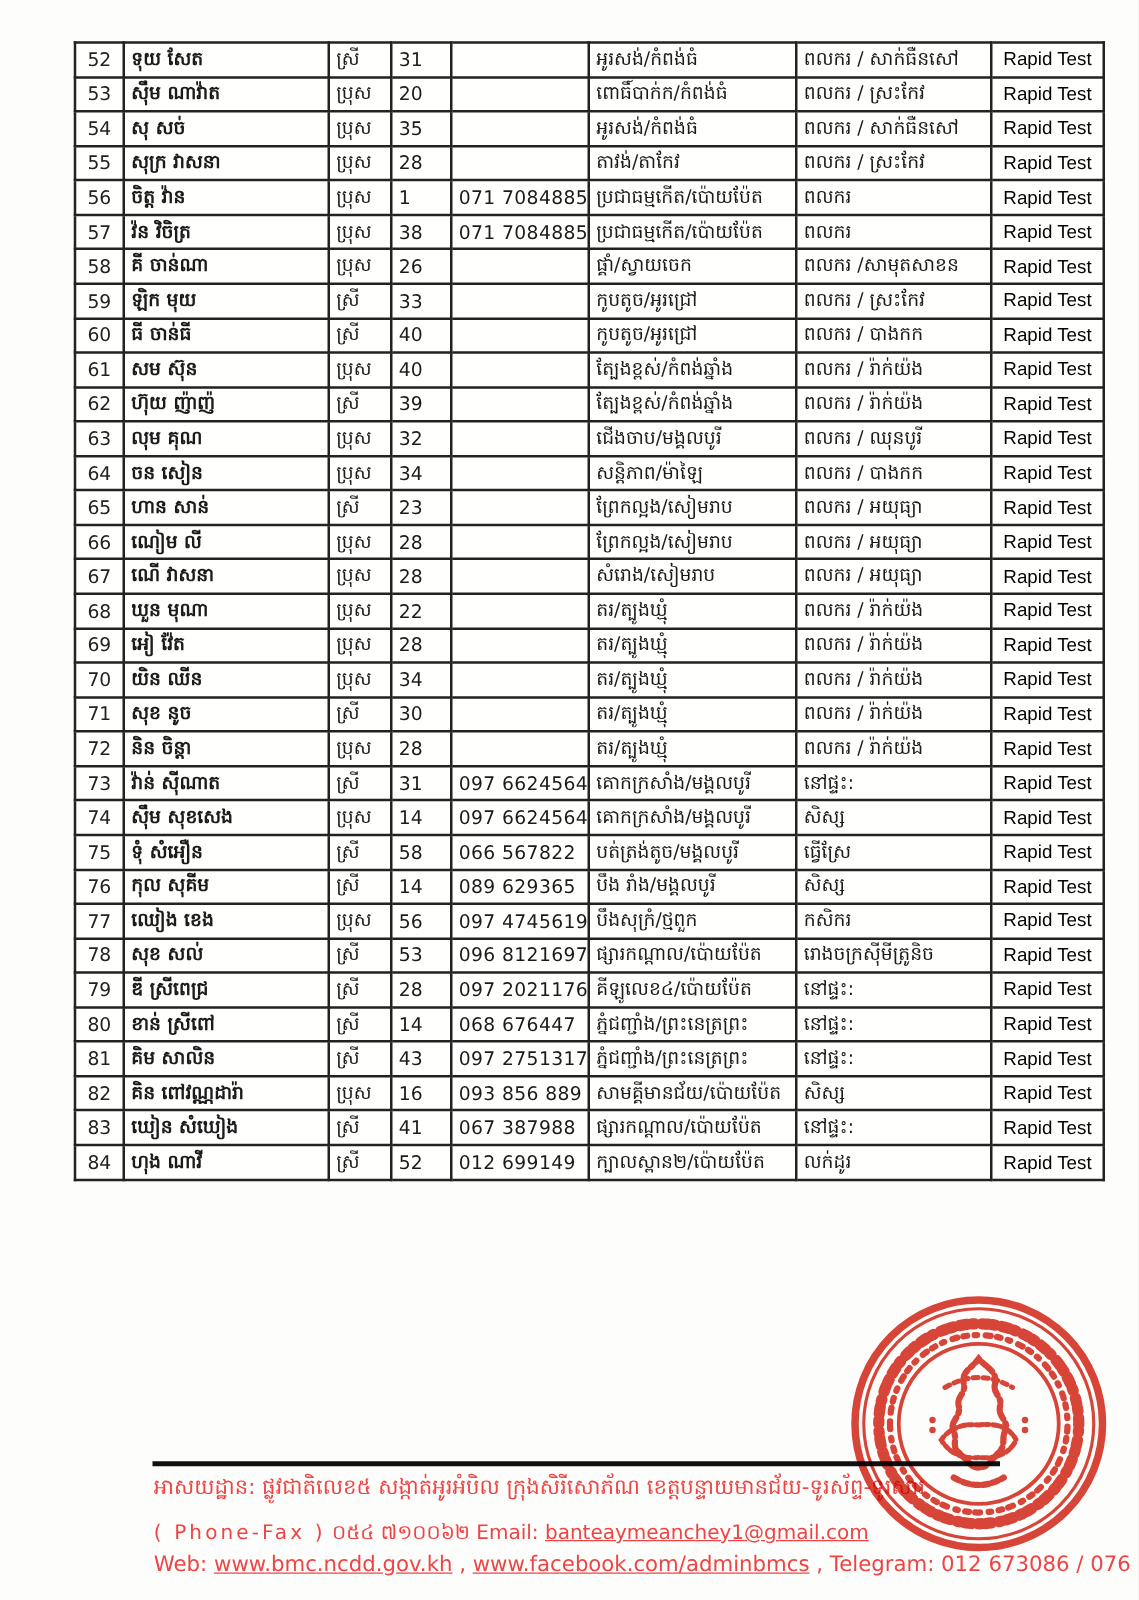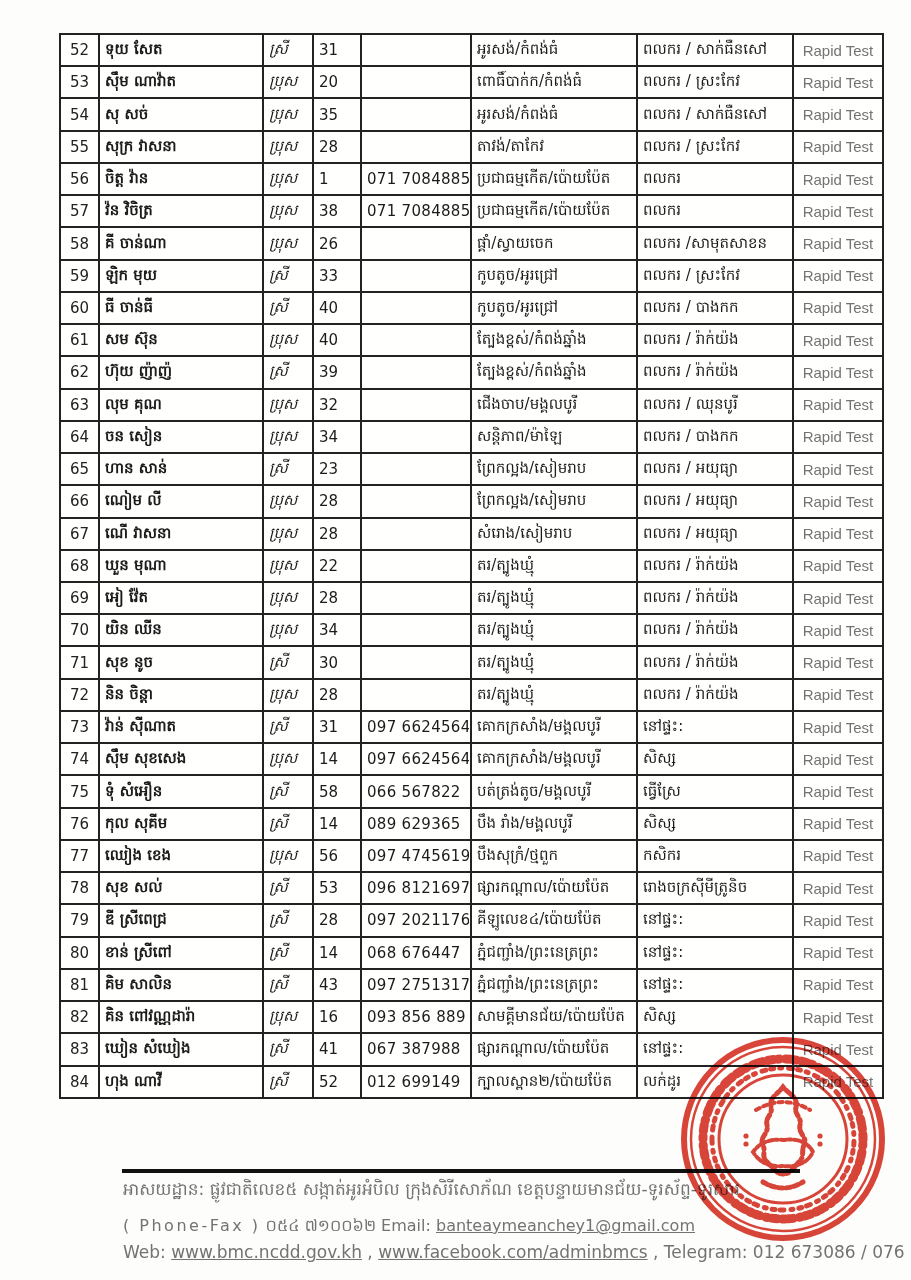--- a/index.html
+++ b/index.html
@@ -6,46 +6,46 @@
   .page{
     position:relative;
     width:911px;height:1280px;
     background:#fdfdfb;
     overflow:hidden;
     font-family:"DejaVu Sans","Liberation Sans",sans-serif;
     color:#1b1b1b;
   }
   table.roster{
     position:absolute;left:59px;top:33px;
-    width:823px;height:1066px;
+    width:823px;height:912px;
     border-collapse:collapse;table-layout:fixed;
     background:#fffffe;
   }
   table.roster td{
     border:2px solid #222;
     padding:0 5px;
     font-size:15px;
     overflow:hidden;white-space:nowrap;
     vertical-align:middle;
   }
   td.col-no{text-align:center;font-size:15px;color:#222;}
   td.col-name{font-weight:bold;font-size:16px;padding-left:9px;}
-  td.col-gender{font-size:15px;padding-left:7px;font-style:italic;}
+  td.col-gender{font-size:15px;padding-left:7px;}
   td.col-age{font-size:15px;padding-left:9px;border-radius:10px;}
-  td.col-phone{font-size:15px;padding-left:9px;letter-spacing:.3px;border-radius:13px;}
+  td.col-phone{font-size:15px;padding-left:9px;letter-spacing:.3px;}
   td.col-address{font-size:14px;padding-left:7px;}
   td.col-occupation{font-size:14px;padding-left:7px;border-radius:14px;}
-  td.col-test{text-align:center;font-size:12.5px;font-family:"Liberation Sans",sans-serif;color:#737373;}
+  td.col-test{text-align:center;font-size:12.5px;font-family:"Liberation Sans",sans-serif;color:#000000;}
   .footer-rule{
     position:absolute;left:122px;top:1169px;width:678px;height:4px;
     background:#111;
   }
   .footer{
     position:absolute;left:123px;top:1178px;width:700px;
-    color:#737373;
+    color:#ef4444;
   }
   .footer .line1{font-size:17px;white-space:nowrap;margin-bottom:3px;}
   .footer .line2{font-size:16px;white-space:nowrap;margin-bottom:3px;margin-top:12px;}
   .footer .line2 .spaced{letter-spacing:2.5px;}
   .footer .line3{font-size:17px;white-space:nowrap;}
   .u{text-decoration:underline;}
   .stamp{
     position:absolute;left:668px;top:1032px;width:230px;height:215px;
     mix-blend-mode:multiply;opacity:.88;
     pointer-events:none;

